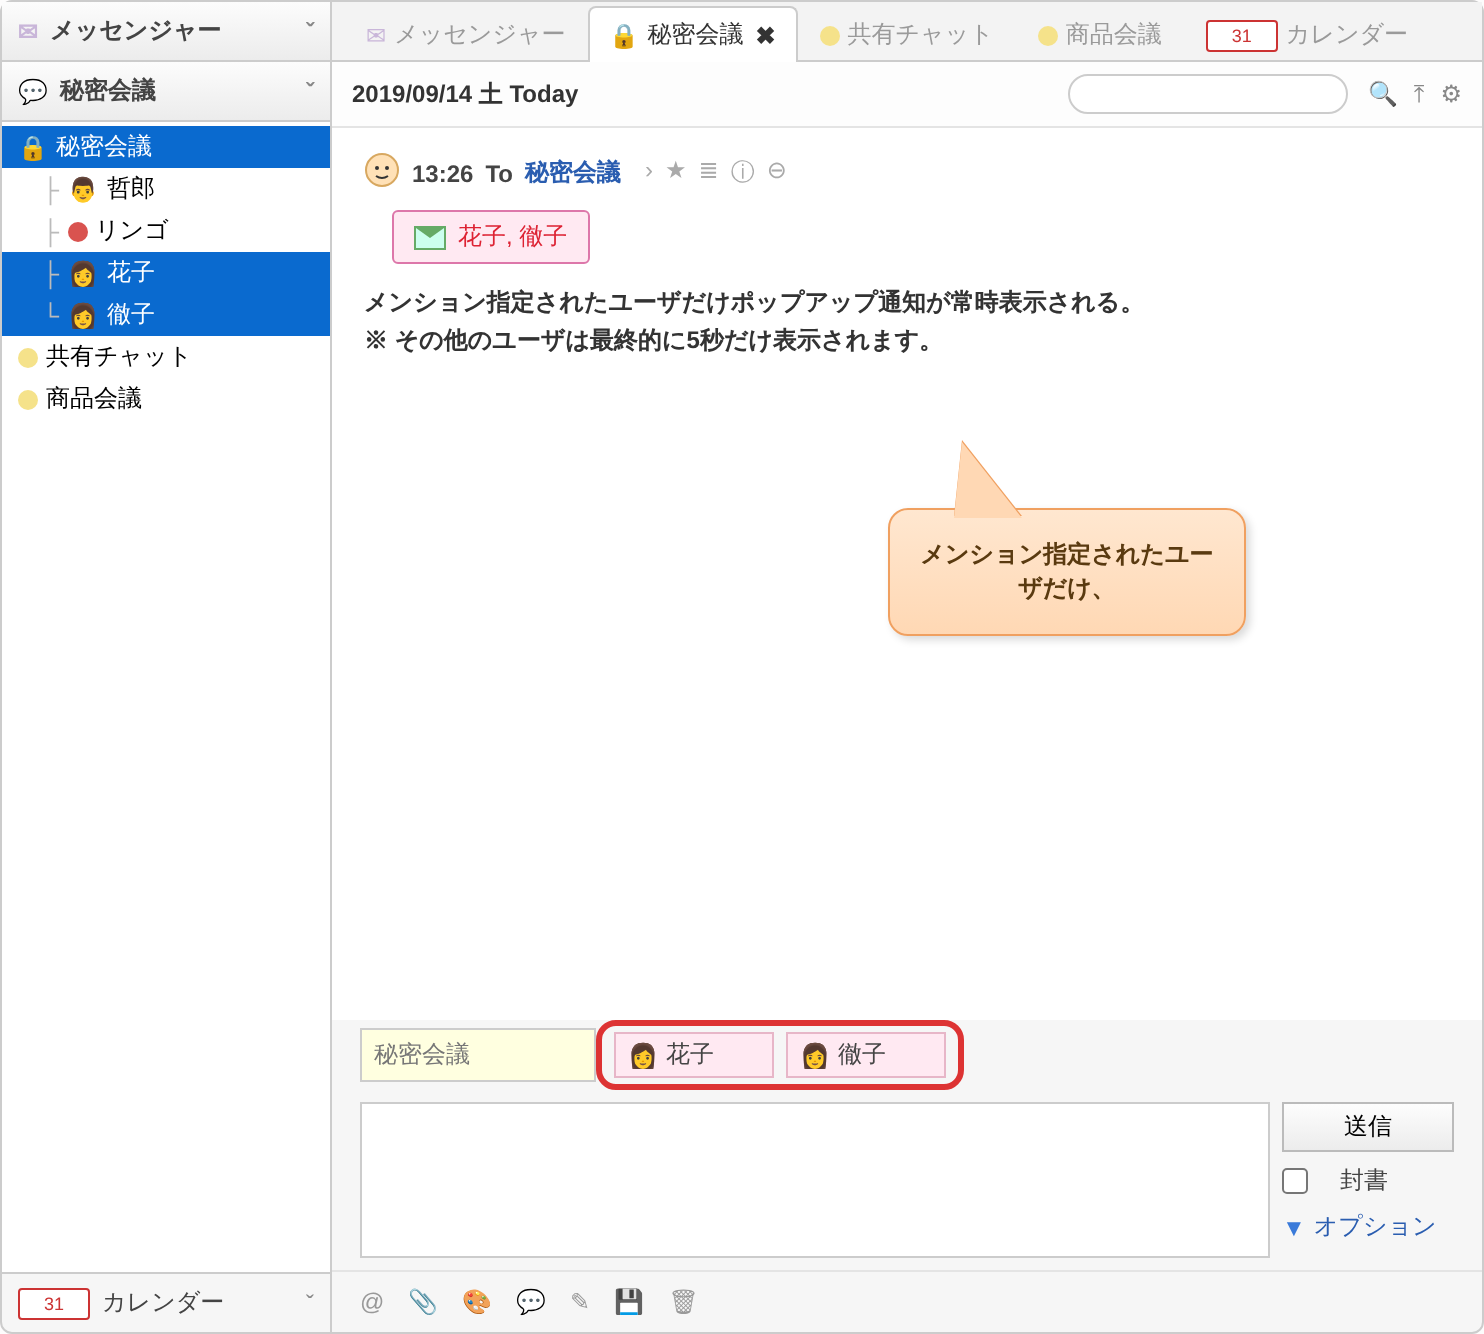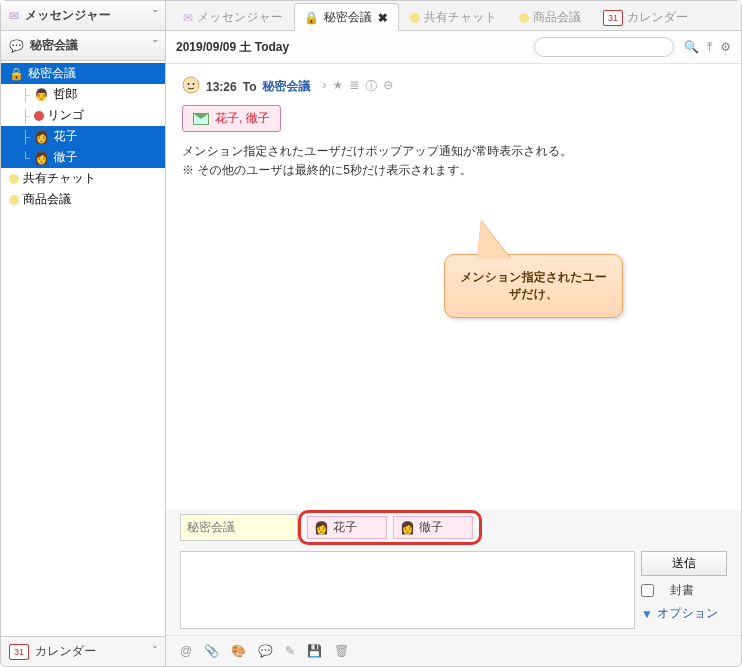--- a/index.html
+++ b/index.html
@@ -27,22 +27,22 @@
 .datebar .date { font-weight: 600; color: #333; }
 .datebar .spacer { flex: 1; }
 .datebar .search { border: 1px solid #ccc; border-radius: 10px; width: 140px; height: 20px; padding: 0 8px; }
 .datebar .icons { display: flex; gap: 8px; margin-left: 10px; color: #888; }
 .main { flex: 1; background: #fff; position: relative; padding: 12px 16px; overflow: hidden; }
 .msg-head { display: flex; align-items: center; gap: 6px; font-weight: 600; color: #444; }
 .msg-head .to { font-weight: 700; }
 .msg-head .room { color: #2a5db0; }
 .msg-head .icons { margin-left: 6px; color: #aaa; display: flex; gap: 6px; font-weight: normal; }
 .msg-head .icons span { cursor: pointer; }
-.mention-box { margin-top: 8px; display: inline-flex; align-items: center; gap: 6px; border: 1px solid #d7a; background: #ffe9f2; color: #d23; padding: 4px 10px; border-radius: 3px; }
-.body-text { margin-top: 10px; color: #333; line-height: 1.6; }
+.mention-box { margin-top: 8px; display: inline-flex; align-items: center; gap: 6px; border: 1px solid #d7a; background: #ffe9f2; color: #d23; padding: 4px 10px; border-radius: 3px; margin-left: 14px; }
+.body-text { margin-top: 10px; color: #333; line-height: 1.6; font-weight: bold; }
 .callout { position: absolute; left: 278px; top: 190px; width: 179px; background: linear-gradient(#ffe7d0,#ffd8b4); border: 1px solid #f0a060; border-radius: 10px; padding: 14px 10px; text-align: center; color: #5a3a10; font-weight: 600; box-shadow: 2px 2px 4px rgba(0,0,0,.15); }
 .callout::before { content:""; position:absolute; top:-34px; left:32px; width:0;height:0;border-left:4px solid transparent;border-right:30px solid transparent;border-bottom:38px solid #ffd8b4; filter: drop-shadow(0 -1px 0 #f0a060); }
 
 .recips-bar { display:flex; align-items:center; margin: 0 14px; }
 .recips-label { width: 118px; background:#ffffe0; border:1px solid #ccc; padding:4px 6px; color:#777; }
 .recips-box { border:3px solid #d33; border-radius:10px; padding:3px 6px; display:flex; gap:6px; }
 .recip-chip { background:#ffe9f2; border:1px solid #e7b6c8; padding:2px 18px 2px 6px; display:flex; align-items:center; gap:4px; min-width:80px; color:#444; }
 .compose { display:flex; margin:6px 14px 0 14px; }
 .compose textarea { flex:1; height:78px; border:1px solid #ccc; resize:none; padding:4px; }
 .compose-side { width:86px; margin-left:6px; display:flex; flex-direction:column; gap:6px; }
@@ -52,21 +52,21 @@
 .tri { color:#3a7ad9; }
 .toolbar { display:flex; gap:12px; align-items:center; padding:8px 14px; color:#999; border-top:1px solid #e4e4e4; margin-top:6px; }
 .toolbar span { cursor:pointer; }
 
 
 .i-env { color:#c9b6d9; }
 .i-chat { color:#f2c84b; }
 .i-lock { color:#b7a97a; }
 .i-dot { width:10px;height:10px;background:#f5e28a;border-radius:50%;display:inline-block; }
 .i-dot.red{ background:#d9534f; }
-.i-cal { display:inline-flex; width:20px;height:16px;border:1px solid #c33;border-radius:2px;align-items:center;justify-content:center;font-size:9px;color:#c33;background:#fff; }
+.i-cal { display:inline-flex; width:36px;height:16px;border:1px solid #c33;border-radius:2px;align-items:center;justify-content:center;font-size:9px;color:#c33;background:#fff; }
 .head-avatar svg { width:18px; height:18px; }
 .mail-mini { width:16px;height:12px;border:1px solid #6a6;background:#cfe;position:relative;display:inline-block;}
 .mail-mini::after{content:"";position:absolute;top:0;left:0;border-left:7px solid transparent;border-right:7px solid transparent;border-top:5px solid #6a6;}
 </style>
 </head>
 <body>
 
 <div class="app">
 
   <div class="left">
@@ -139,21 +139,21 @@
       <div class="tab">
           <span class="i-dot"></span>
           <span>商品会議</span>
         </div>
       <div class="tab">
           <span class="i-cal">31</span>
           <span>カレンダー</span>
         </div>
     </div>
     <div class="datebar">
-      <span class="date">2019/09/09 土 Today</span>
+      <span class="date">2019/09/14 土 Today</span>
       <span class="spacer"></span>
       <input class="search" style="">
       <span class="icons">
         <span>🔍</span>
         <span>⤒</span>
         <span>⚙</span>
       </span>
     </div>
     <div class="main">
       <div class="msg-head">

